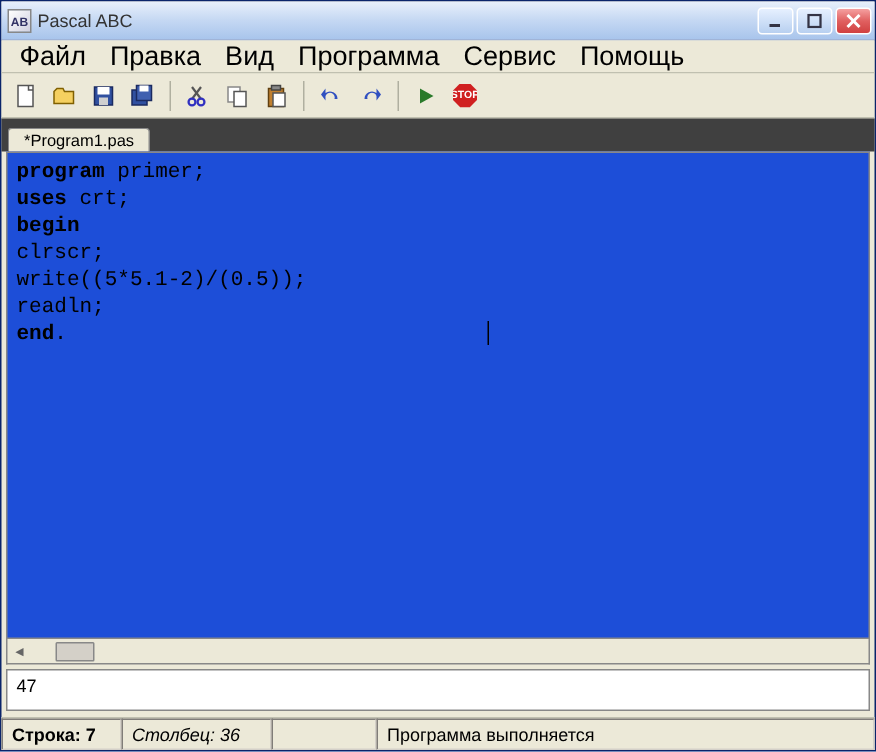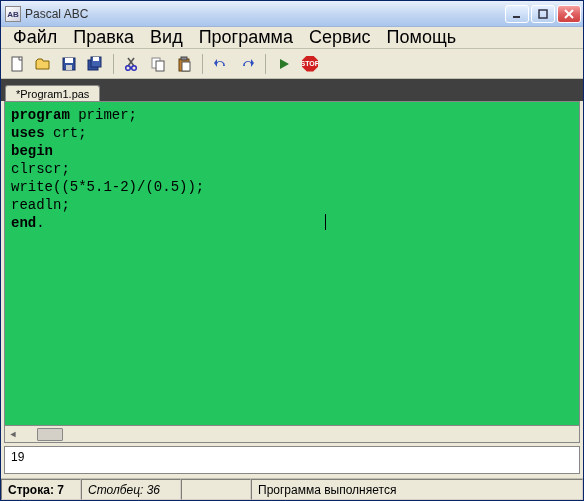--- a/index.html
+++ b/index.html
@@ -118,21 +118,21 @@
     border: 1px solid #888;
     border-bottom: none;
     padding: 2px 10px;
     font-size: 11px;
     border-radius: 3px 3px 0 0;
     margin-bottom: -1px;
     cursor: pointer;
   }
   .editor-area {
     flex: 1;
-    background: #22c55e;
+    background: #1d4ed8;
     border: 1px solid #888;
     margin: 0 3px;
     padding: 4px 6px;
     font-family: "Courier New", monospace;
     font-size: 14px;
     color: #000;
     overflow: auto;
     position: relative;
     white-space: pre;
     line-height: 18px;
@@ -344,21 +344,21 @@
 <span><span class="kw"></span><span>clrscr;</span></span>
 <span><span class="kw"></span><span>write((5*5.1-2)/(0.5));</span></span>
 <span><span class="kw"></span><span>readln;</span></span>
 <span><span class="kw">end</span><span>.</span></span><div class="cursor-caret" style="left:320px; top:112px;"></div></div>
 
   <div class="hscroll">
     <div class="hscroll-arrow">◄</div>
     <div class="hscroll-thumb"></div>
   </div>
 
-  <div class="output-area">19</div>
+  <div class="output-area">47</div>
 
 
   <div class="statusbar">
     <div class="status-cell line">
       <span>Строка:</span>&nbsp;<span>7</span>
     </div>
     <div class="status-cell col">
       <span>Столбец:</span>&nbsp;<span>36</span>
     </div>
     <div class="status-cell mid"></div>

